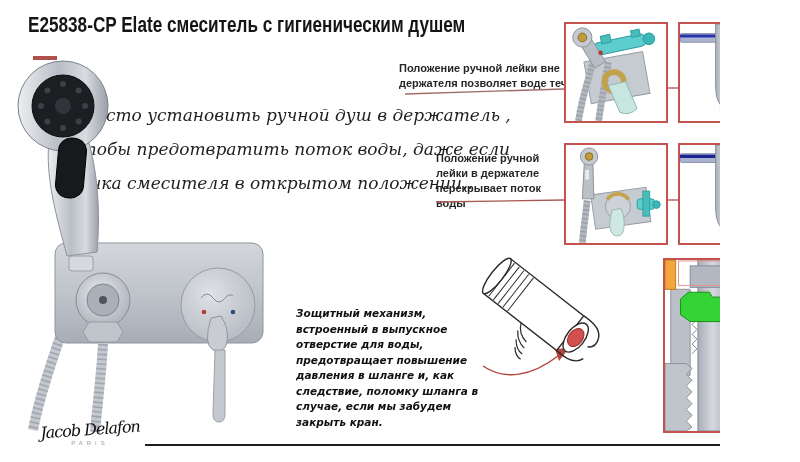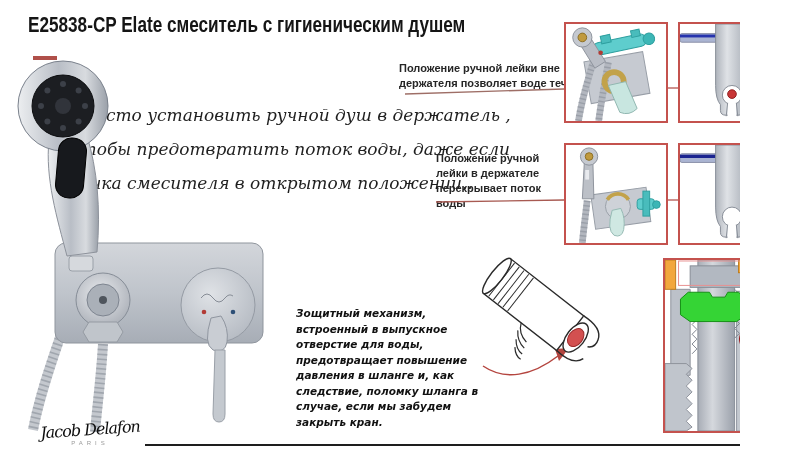--- a/index.html
+++ b/index.html
@@ -1,17 +1,17 @@
 <!DOCTYPE html>
 <html><head>
 <meta charset="utf-8">
 <style>
   html,body{margin:0;padding:0;background:#fff;}
   .page{position:relative;width:720px;height:462px;background:#ffffff;overflow:hidden;
-        font-family:"Liberation Sans",sans-serif;color:#1b1b1b;padding-left:20px;}
+        font-family:"Liberation Sans",sans-serif;color:#1b1b1b;}
   .abs{position:absolute;}
   
   .title{left:28px;top:12px;font-size:22px;font-weight:700;letter-spacing:0px;
          transform:scaleX(.78);transform-origin:left top;white-space:nowrap;color:#151515;}
   
   .intro{left:70px;top:98px;width:350px;font-family:"DejaVu Serif","Liberation Serif",serif;
          font-style:italic;font-size:17px;color:#1f1f1f;}
   .intro .ln{display:block;line-height:34px;white-space:nowrap;}
   
   .callout{font-weight:700;font-size:11px;line-height:15px;color:#262626;}

